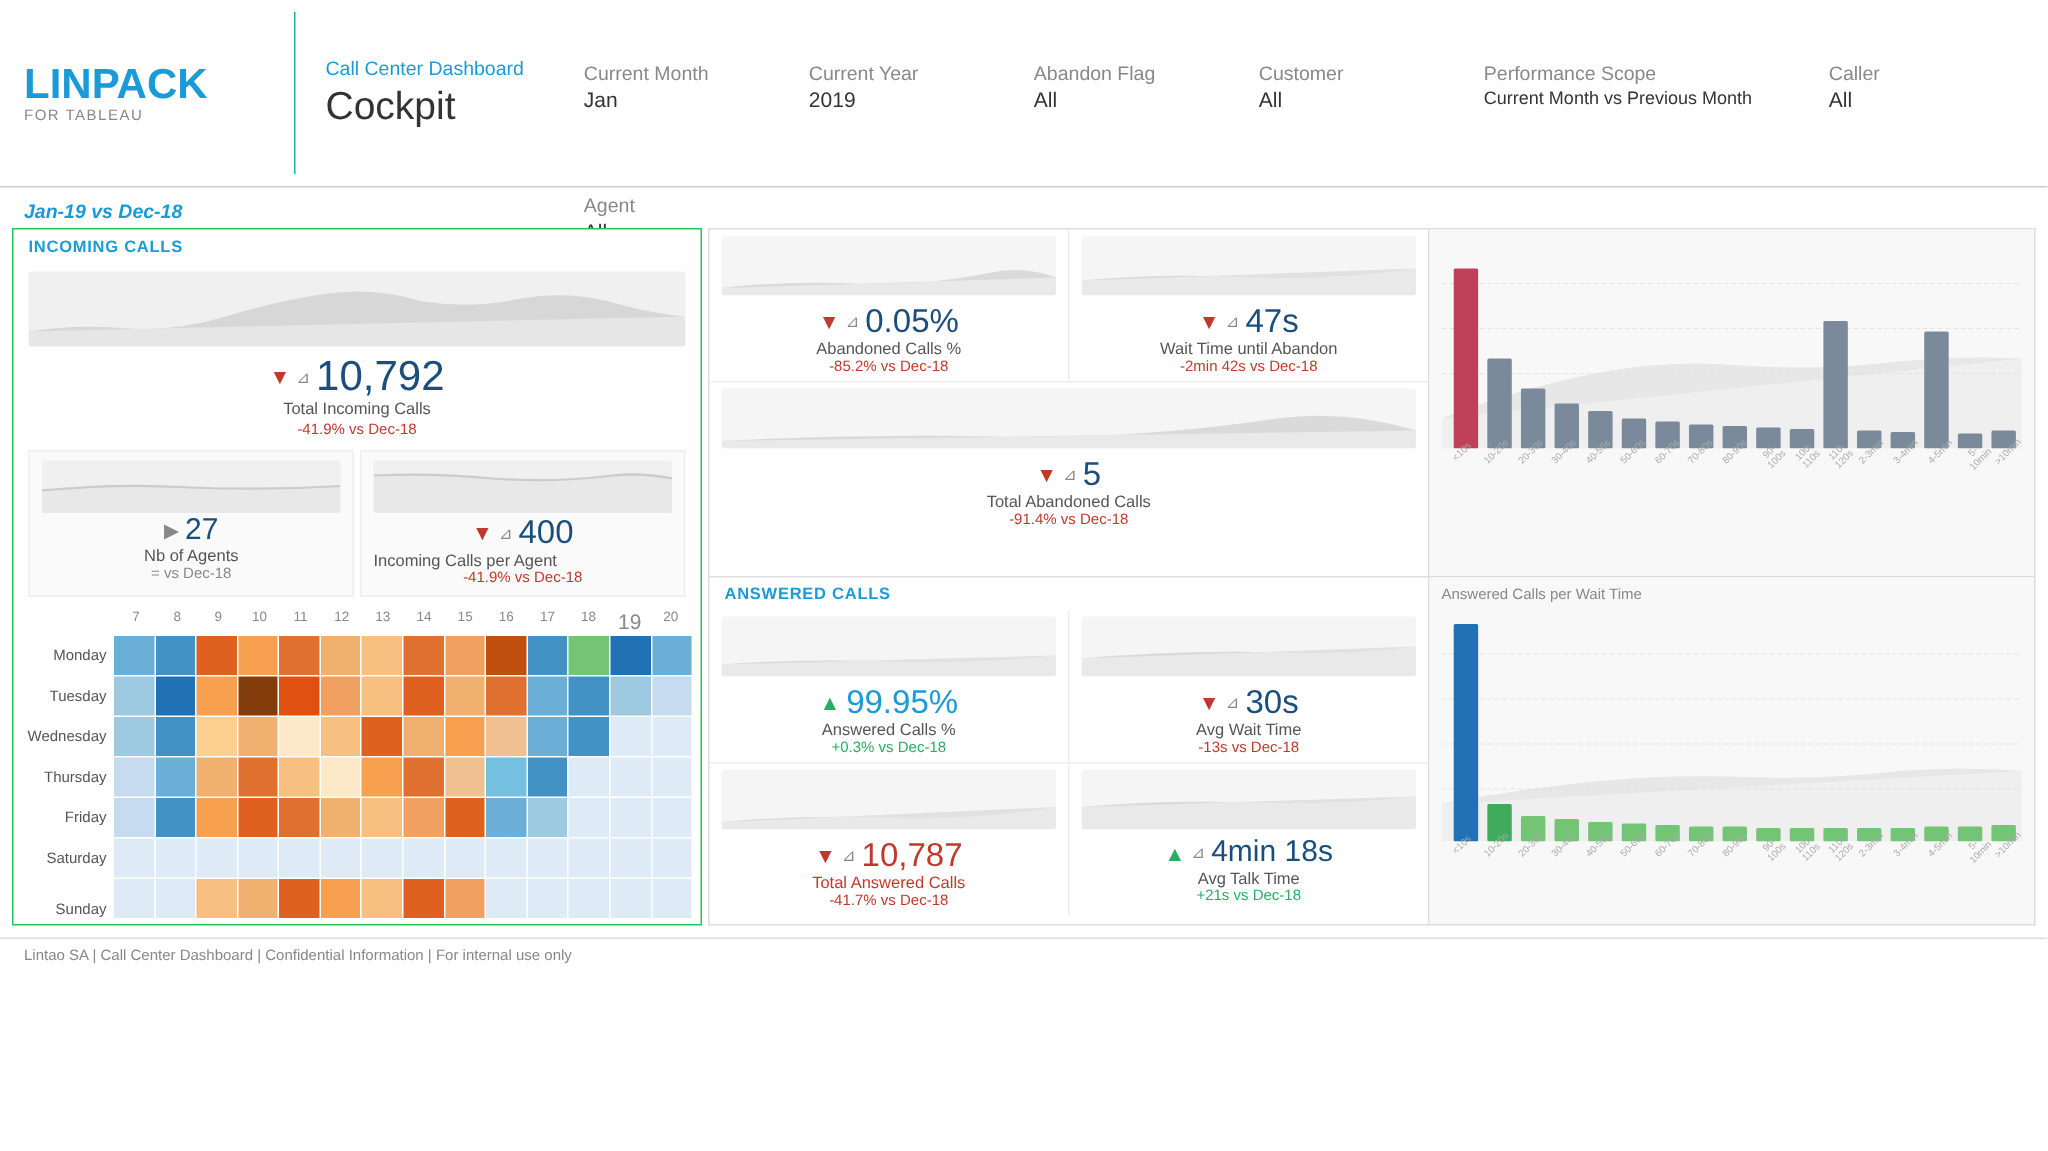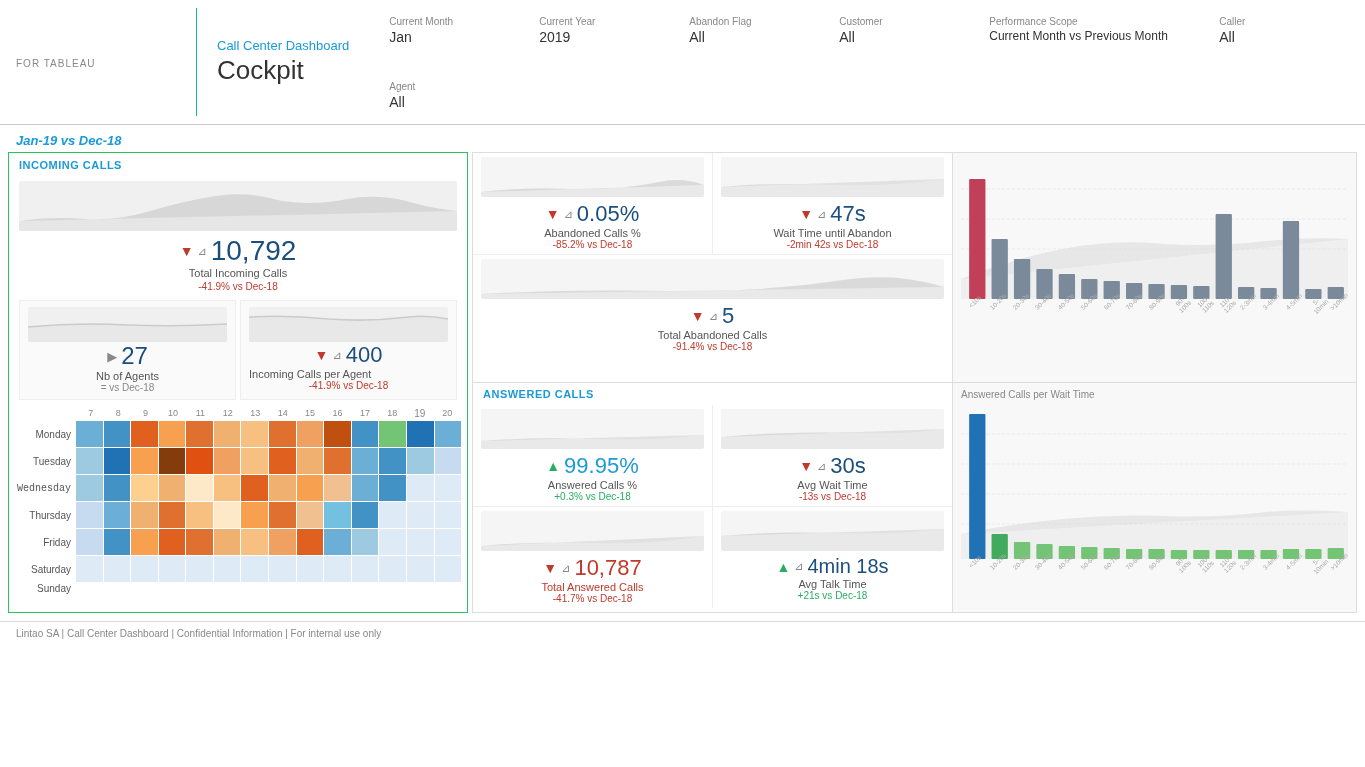--- a/index.html
+++ b/index.html
@@ -9,21 +9,21 @@
     .header { display: flex; align-items: stretch; border-bottom: 1px solid #ccc; padding: 8px 16px; height: 125px; }
     .logo-area { width: 180px; display: flex; flex-direction: column; justify-content: center; flex-shrink: 0; }
     .logo-text { font-size: 28px; font-weight: bold; color: #333; line-height: 1; }
     .logo-text span { color: #1a9bd7; }
     .logo-sub { font-size: 10px; color: #888; letter-spacing: 1px; margin-top: 2px; }
     .header-center { display: flex; flex-direction: column; justify-content: center; padding-left: 20px; border-left: 1px solid #14b8a6; flex-shrink: 0; }
     .dashboard-label { color: #1a9bd7; font-size: 13px; }
     .dashboard-title { font-size: 26px; font-weight: 300; color: #333; margin-top: 2px; }
     .header-filters { display: flex; flex-wrap: wrap; margin-left: 40px; gap: 30px; align-items: flex-start; padding-top: 8px; }
     .filter-group { display: flex; flex-direction: column; gap: 2px; min-width: 120px; }
-    .filter-label { font-size: 10px; color: #888; }
+    .filter-label { font-size: 13px; color: #888; margin-top: 25px; }
     .filter-value { font-size: 14px; color: #333; font-weight: 400; }
 
     
     .period-bar { padding: 8px 16px 4px; }
     .period-label { color: #1a9bd7; font-style: italic; font-size: 13px; font-weight: bold; }
 
     
     .main-content { display: flex; flex-direction: row; padding: 0 8px 8px; gap: 4px; }
 
     
@@ -45,20 +45,23 @@
     
     .right-panels { flex: 1; display: flex; flex-direction: column; gap: 0; }
 
     .footer { border-top: 1px solid #ddd; padding: 6px 16px; font-size: 10px; color: #888; }
   </style>
 </head>
 <body>
 
 <div class="header">
   <div class="logo-area">
+    <div class="logo-text">
+      <span style="color:#1a9bd7;">LIN</span><span>PACK</span>
+    </div>
     <div class="logo-sub">FOR TABLEAU</div>
   </div>
   <div class="header-center">
     <div class="dashboard-label">Call Center Dashboard</div>
     <div class="dashboard-title">Cockpit</div>
   </div>
   <div class="header-filters">
     <div class="filter-group">
       <span class="filter-label">Current Month</span>
       <span class="filter-value">Jan</span>
@@ -118,21 +121,21 @@
     <div class="metrics-row">
       <div class="metric-box">
         <div class="sparkline-container" style="height:35px;">
           <svg viewBox="0 0 200 35" preserveAspectRatio="none">
             <path d="M0,20 Q50,15 100,18 Q150,20 200,17" fill="none" stroke="#ccc" stroke-width="1.5"></path>
             <path d="M0,20 Q50,15 100,18 Q150,20 200,17 L200,35 L0,35 Z" fill="rgba(200,200,200,0.2)"></path>
           </svg>
         </div>
         <div style="display:flex; align-items:center; gap:4px; justify-content:center;">
           <span style="font-size:13px; color:#888;">▶</span>
-          <span style="font-size:24px; font-weight:300; color:#1a4e7e;">27</span>
+          <span style="font-size:20px; font-weight:300; color:#1a4e7e;">27</span>
         </div>
         <div style="text-align:center; font-size:11px; color:#555;">Nb of Agents</div>
         <div style="text-align:center; font-size:10px; color:#888;">= vs Dec-18</div>
       </div>
       <div class="metric-box">
         <div class="sparkline-container" style="height:35px;">
           <svg viewBox="0 0 200 35" preserveAspectRatio="none">
             <path d="M0,10 Q40,8 80,12 Q120,15 160,10 Q180,8 200,12" fill="none" stroke="#ccc" stroke-width="1.5"></path>
             <path d="M0,10 Q40,8 80,12 Q120,15 160,10 Q180,8 200,12 L200,35 L0,35 Z" fill="rgba(200,200,200,0.2)"></path>
           </svg>
@@ -155,21 +158,21 @@
         <div style="flex:1; text-align:center; font-size:9px; color:#888;">9</div>
         <div style="flex:1; text-align:center; font-size:9px; color:#888;">10</div>
         <div style="flex:1; text-align:center; font-size:9px; color:#888;">11</div>
         <div style="flex:1; text-align:center; font-size:9px; color:#888;">12</div>
         <div style="flex:1; text-align:center; font-size:9px; color:#888;">13</div>
         <div style="flex:1; text-align:center; font-size:9px; color:#888;">14</div>
         <div style="flex:1; text-align:center; font-size:9px; color:#888;">15</div>
         <div style="flex:1; text-align:center; font-size:9px; color:#888;">16</div>
         <div style="flex:1; text-align:center; font-size:9px; color:#888;">17</div>
         <div style="flex:1; text-align:center; font-size:9px; color:#888;">18</div>
-        <div style="flex:1; text-align:center; font-size:10px; color:#888;">19</div>
+        <div style="flex:1; text-align:center; font-size:14px; color:#888;">19</div>
         <div style="flex:1; text-align:center; font-size:9px; color:#888;">20</div>
       </div>
 
       <div style="display:flex; align-items:center; gap:1px; margin-bottom:1px;">
         <div style="width:60px; font-size:10px; color:#555; text-align:right; padding-right:4px;">Monday</div>
         <div style="flex:1; height:26px; background:#6baed6;"></div>
         <div style="flex:1; height:26px; background:#4292c6;"></div>
         <div style="flex:1; height:26px; background:#e06020;"></div>
         <div style="flex:1; height:26px; background:#f7a050;"></div>
         <div style="flex:1; height:26px; background:#e07030;"></div>
@@ -195,21 +198,21 @@
         <div style="flex:1; height:26px; background:#f7c080;"></div>
         <div style="flex:1; height:26px; background:#e06020;"></div>
         <div style="flex:1; height:26px; background:#f0b070;"></div>
         <div style="flex:1; height:26px; background:#e07030;"></div>
         <div style="flex:1; height:26px; background:#6baed6;"></div>
         <div style="flex:1; height:26px; background:#4292c6;"></div>
         <div style="flex:1; height:26px; background:#9ecae1;"></div>
         <div style="flex:1; height:26px; background:#c6dbef;"></div>
       </div>
 
-      <div style="display:flex; align-items:center; gap:1px; margin-bottom:1px;font-family:Liberation Mono, monospace;">
+      <div style="display:flex; align-items:center; gap:1px; margin-bottom:1px;">
         <div style="width:60px; font-size:10px; color:#555; text-align:right; padding-right:4px;">Wednesday</div>
         <div style="flex:1; height:26px; background:#9ecae1;"></div>
         <div style="flex:1; height:26px; background:#4292c6;"></div>
         <div style="flex:1; height:26px; background:#fdd090;"></div>
         <div style="flex:1; height:26px; background:#f0b070;"></div>
         <div style="flex:1; height:26px; background:#fde8c8;"></div>
         <div style="flex:1; height:26px; background:#f7c080;"></div>
         <div style="flex:1; height:26px; background:#e06020;"></div>
         <div style="flex:1; height:26px; background:#f0b070;"></div>
         <div style="flex:1; height:26px; background:#f7a050;"></div>
@@ -267,21 +270,21 @@
         <div style="flex:1; height:26px; background:#deebf7;"></div>
         <div style="flex:1; height:26px; background:#deebf7;"></div>
         <div style="flex:1; height:26px; background:#deebf7;"></div>
         <div style="flex:1; height:26px; background:#deebf7;"></div>
         <div style="flex:1; height:26px; background:#deebf7;"></div>
         <div style="flex:1; height:26px; background:#deebf7;"></div>
         <div style="flex:1; height:26px; background:#deebf7;"></div>
         <div style="flex:1; height:26px; background:#deebf7;"></div>
       </div>
 
-      <div style="display:flex; align-items:flex-start; gap:1px;flex-direction:column;">
+      <div style="display:flex; align-items:flex-end; gap:1px;">
         <div style="width:60px; font-size:10px; color:#555; text-align:right; padding-right:4px;">Sunday</div>
         <div style="flex:1; height:26px; background:#deebf7;"></div>
         <div style="flex:1; height:26px; background:#deebf7;"></div>
         <div style="flex:1; height:26px; background:#f7c080;"></div>
         <div style="flex:1; height:26px; background:#f0b070;"></div>
         <div style="flex:1; height:26px; background:#e06020;"></div>
         <div style="flex:1; height:26px; background:#f7a050;"></div>
         <div style="flex:1; height:26px; background:#f7c080;"></div>
         <div style="flex:1; height:26px; background:#e06020;"></div>
         <div style="flex:1; height:26px; background:#f0a060;"></div>

